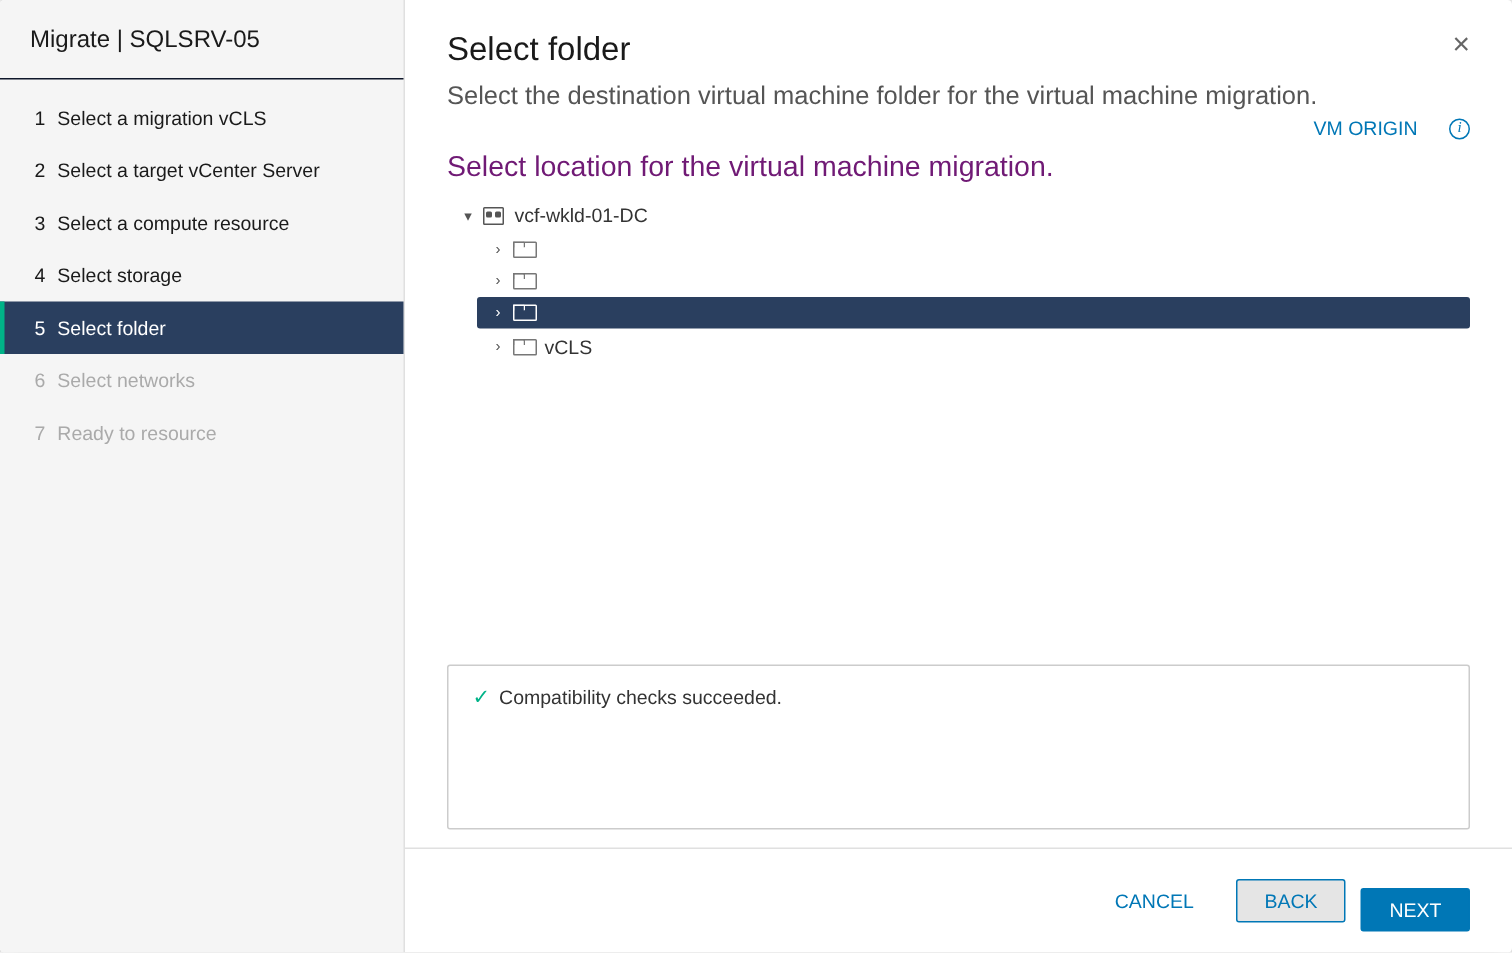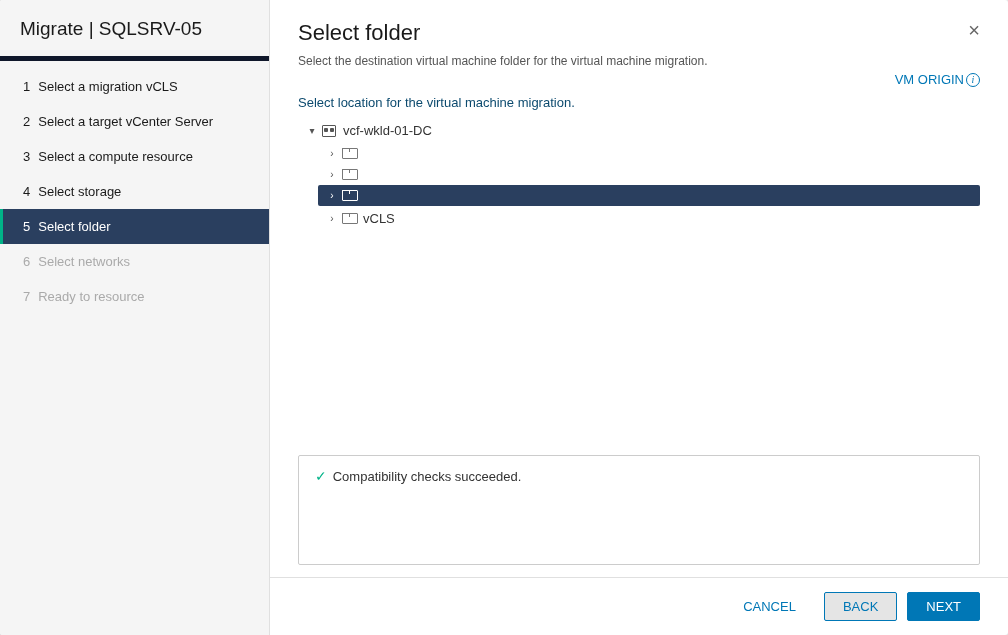--- a/index.html
+++ b/index.html
@@ -25,24 +25,24 @@
     .sidebar {
       width: 270px;
       background: #f5f5f5;
       border-right: 1px solid #e0e0e0;
       flex-shrink: 0;
       display: flex;
       flex-direction: column;
     }
     .sidebar-title {
       padding: 18px 20px 16px;
-      font-size: 19px;
+      font-size: 16px;
       font-weight: 500;
       color: #1a1a1a;
-      border-bottom: 5px solid #0f172a;
+      border-bottom: 1px solid #0f172a;
     }
     .sidebar-steps {
       list-style: none;
       padding: 8px 0;
     }
     .sidebar-step {
       display: flex;
       align-items: center;
       padding: 10px 20px;
       cursor: default;
@@ -95,55 +95,55 @@
       border: none;
       font-size: 20px;
       color: #666;
       cursor: pointer;
       line-height: 1;
       padding: 0;
     }
     .main-subtitle {
       padding: 8px 28px 0;
       color: #555;
-      font-size: 12px;
+      font-size: 17px;
     }
     .vm-origin-row {
       padding: 4px 28px 8px;
       display: flex;
       justify-content: flex-end;
       align-items: center;
     }
     .vm-origin-link {
       color: #0077b6;
       font-size: 13px;
       font-weight: 500;
       cursor: pointer;
       text-decoration: none;
       display: flex;
       align-items: center;
-      gap: 2px;
+      gap: 21px;
     }
     .info-icon {
       display: inline-flex;
       align-items: center;
       justify-content: center;
       width: 14px;
       height: 14px;
       border-radius: 50%;
       border: 1px solid #0077b6;
       font-size: 10px;
       color: #0077b6;
       font-style: italic;
       font-family: serif;
     }
     .select-location-label {
       padding: 0 28px 8px;
-      color: #0c4a6e;
-      font-size: 13px;
+      color: #701a75;
+      font-size: 19px;
     }
 
     
     .tree-container {
       flex: 1;
       padding: 0 28px;
       overflow-y: auto;
     }
     .tree {
       list-style: none;
@@ -293,20 +293,21 @@
     }
     .btn-back {
       background: #e5e5e5;
       border: 1px solid #0077b6;
       color: #0077b6;
     }
     .btn-next {
       background: #0077b6;
       border: 1px solid #0077b6;
       color: #fff;
+      margin-top: 12px;
     }
   </style>
 </head>
 <body>
 
 <div class="dialog">
 
   <div class="sidebar">
     <div class="sidebar-title">Migrate | SQLSRV-05</div>
     <ul class="sidebar-steps">

